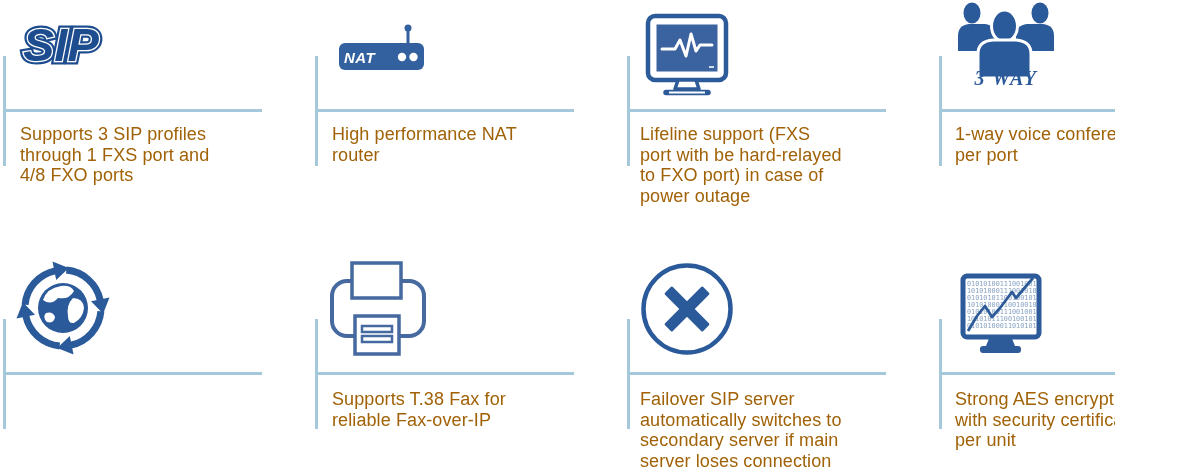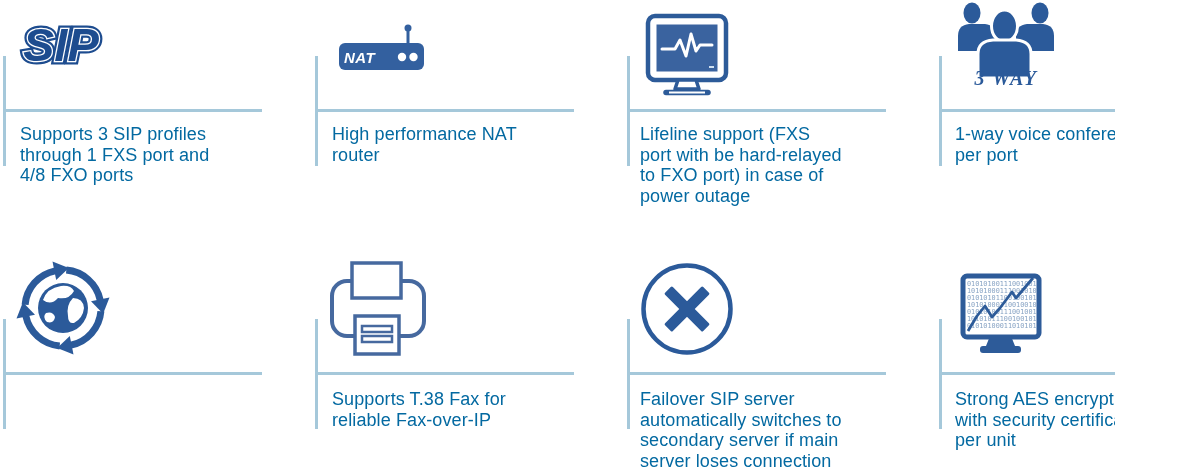--- a/index.html
+++ b/index.html
@@ -5,21 +5,21 @@
   html,body { margin:0; padding:0; background:#ffffff; }
   .page {
     position:relative; width:1115px; height:469px;
     background:#ffffff; overflow:hidden;
     font-family:"Liberation Sans", sans-serif;
   }
   .vline { position:absolute; width:2.5px; height:110px; background:#a5c8da; }
   .hline { position:absolute; height:2.5px; background:#a5c8da; }
   .feature-text {
     position:absolute; font-size:18px; line-height:20.5px;
-    color:#0369a1; white-space:pre-line; letter-spacing:0.1px;
+    color:#a16207; white-space:pre-line; letter-spacing:0.1px;
   }
   .icon { position:absolute; overflow:visible; }
   .threeway-label {
     position:absolute; font-style:italic; font-weight:bold;
     color:#2b5a9a; font-size:20px; letter-spacing:1.5px; text-align:center;font-family:Liberation Serif, serif;
   }
 </style>
 </head>
 <body>
 

